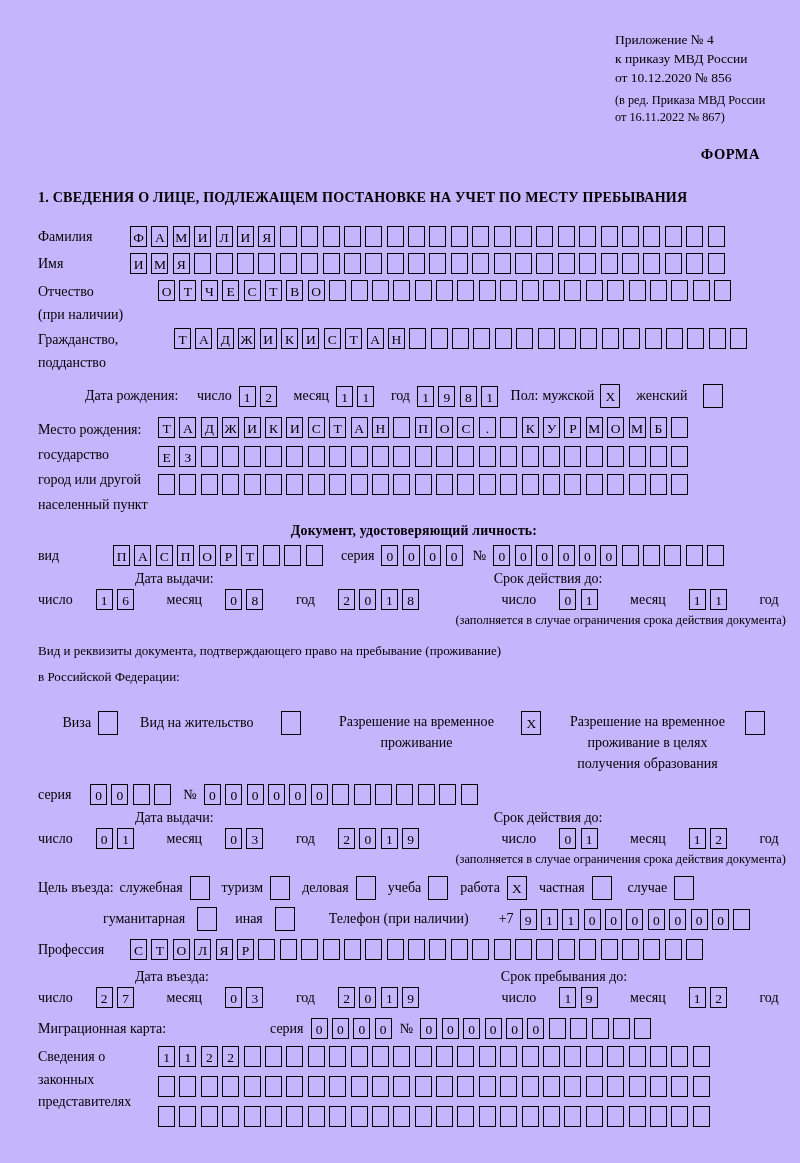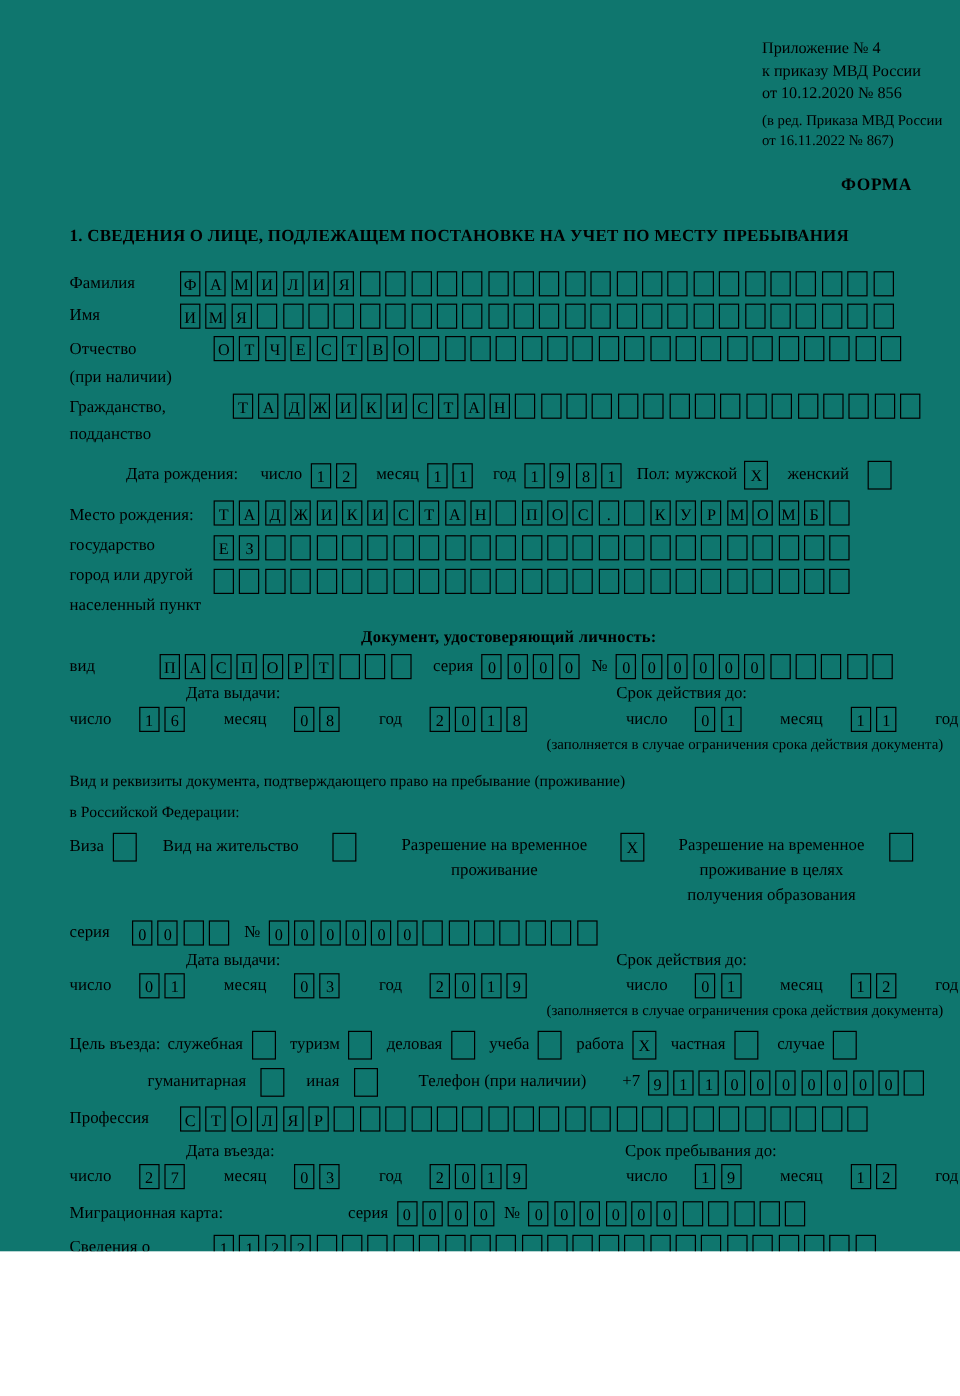--- a/index.html
+++ b/index.html
@@ -1,18 +1,18 @@
 <!DOCTYPE html>
 <html><head>
 <meta charset="utf-8">
 <style>
   html,body{margin:0;padding:0;background:#fff;}
-  .page{width:800px;height:1043px;background:#0f766e;color:#000;
+  .page{width:800px;height:1163px;background:#c4b5fd;color:#000;
         font-family:"Liberation Serif","DejaVu Serif",serif;
-        padding:30px 10px 0 58px;box-sizing:border-box;overflow:hidden;position:relative;}
+        padding:30px 10px 0 38px;box-sizing:border-box;overflow:hidden;position:relative;}
   .hdr{margin-left:577px;font-size:13.5px;line-height:19px;}
   .hdr .rev{font-size:12.3px;line-height:17px;margin-top:5px;}
   .forma{font-weight:bold;font-size:14.5px;text-align:right;margin:20px 30px 0 0;letter-spacing:.5px;}
   .title{text-align:center;font-weight:bold;font-size:15.4px;line-height:25px;margin-top:18px;letter-spacing:.2px;}
   .blank{display:inline-block;width:58px;border-bottom:2px solid #000;margin-left:10px;height:13px;}
   .sec{font-weight:bold;font-size:14.1px;margin-top:26px;letter-spacing:.2px;}
   .frow{display:flex;align-items:center;margin-top:6px;}
   .frow.top{align-items:flex-start;}
   .lbl{font-size:14px;flex:none;}
   .w92{width:92px;}.w120{width:120px;}
@@ -400,21 +400,21 @@
       </span>
   </div>
 
   <div class="note">(заполняется в случае ограничения срока действия документа)</div>
 
   <div class="intro">
     <div>Вид и реквизиты документа, подтверждающего право на пребывание (проживание)</div>
     <div>в Российской Федерации:</div>
   </div>
 
-  <div class="frow top" style="margin-top:4px;">
+  <div class="frow top" style="margin-top:21px;justify-content:center;">
     <span class="popt">
       <span class="plbl">Виза</span>
       <span class="boxes big">
           <span class="cbox"></span>
         </span>
     </span>
     <span class="popt" style="margin-left:22px;">
       <span class="plbl" style="margin-right:28px;">Вид на жительство</span>
       <span class="boxes big">
           <span class="cbox"></span>

